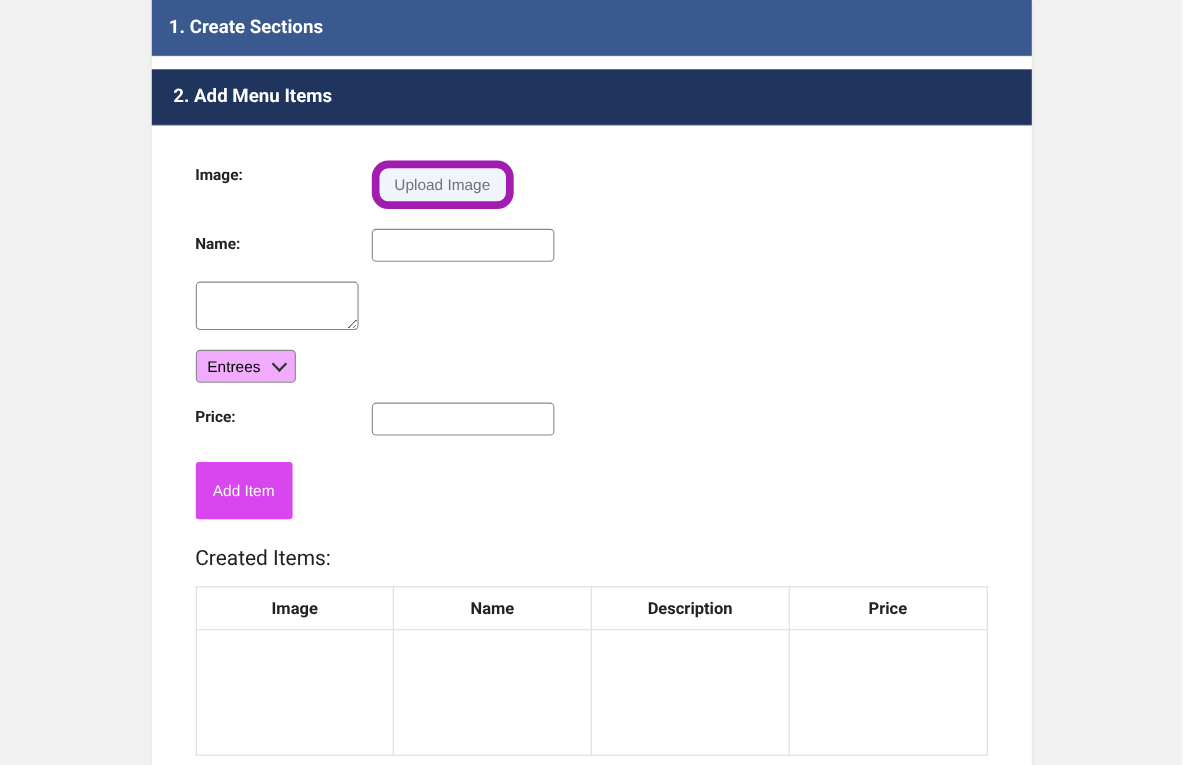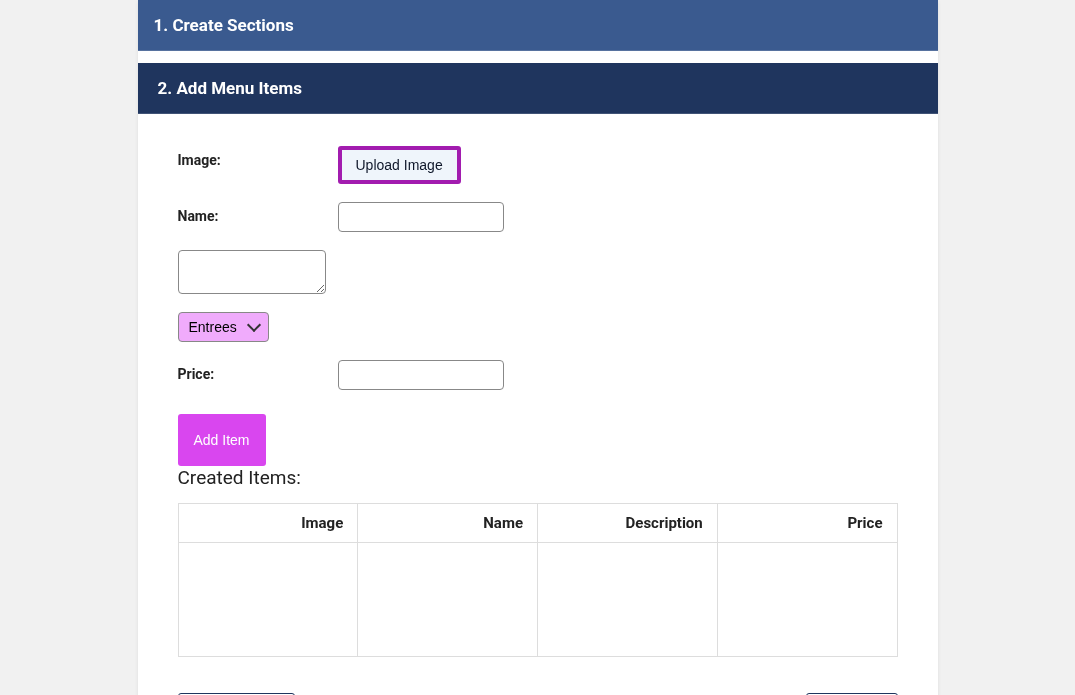--- a/index.html
+++ b/index.html
@@ -43,25 +43,25 @@
     }
     .form-label {
       width: 160px;
       font-weight: 700;
       font-size: 14px;
       color: #222;
       padding-top: 6px;
     }
     .upload-btn {
       background: #eff5fb;
-      border: 4px solid #a21caf;
-      color: #0f172a;
+      border: 7px solid #a21caf;
+      color: #737373;
       padding: 7px 14px;
       font-size: 14px;
-      border-radius: 3px;
+      border-radius: 15px;
       cursor: pointer;
     }
     .text-input {
       width: 166px;
       padding: 5px 8px;
       border: 1px solid #888;
       border-radius: 4px;
       font-size: 14px;
       height: 30px;
     }
@@ -106,30 +106,31 @@
       border: none;
       padding: 18px 16px;
       font-size: 14px;
       border-radius: 3px;
       cursor: pointer;
       margin-top: 6px;
     }
     .created-title {
       font-size: 19px;
       color: #222;
+      margin-top: 24px;
       margin-bottom: 14px;
       font-weight: 400;
     }
     .items-table {
       width: 100%;
       border-collapse: collapse;
       border: 1px solid #ddd;
     }
     .items-table th {
-      text-align: right;
+      text-align: center;
       padding: 10px 14px;
       border: 1px solid #ddd;
       font-weight: 700;
       font-size: 15px;
       color: #222;
       background: #fff;
     }
     .items-table td {
       border: 1px solid #ddd;
       height: 114px;

